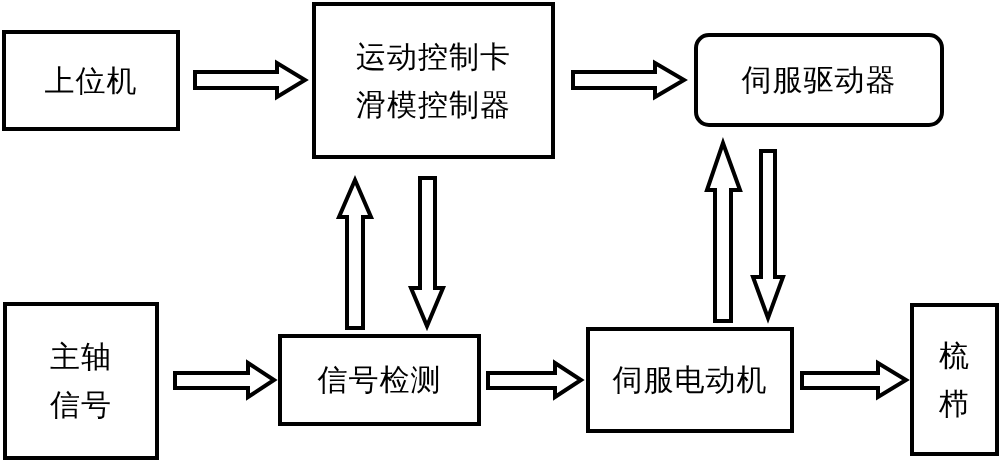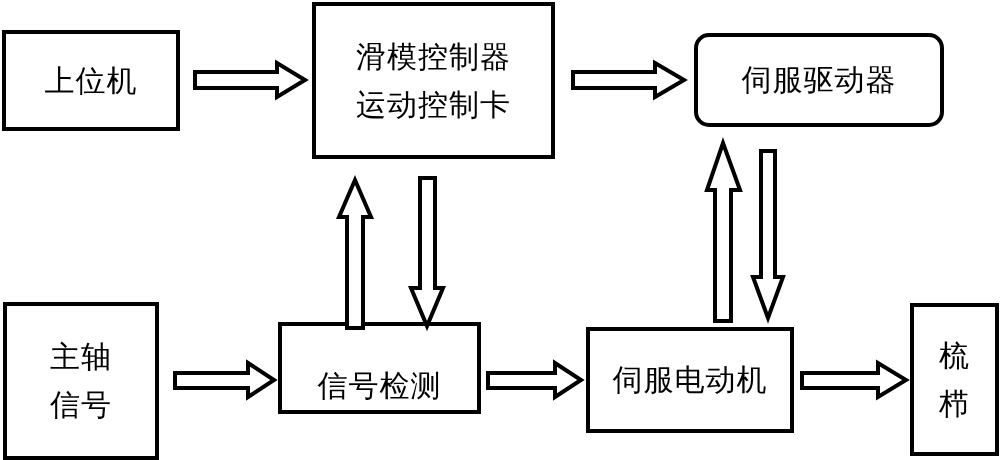--- a/index.html
+++ b/index.html
@@ -13,34 +13,34 @@
   .arrow { fill: #fff; stroke: #000; stroke-width: 4; stroke-linejoin: miter; }
 </style>
 </head>
 <body>
 
 <div class="box" style="left:2px;top:30px;width:178px;height:101px;">
   <span>上位机</span>
 </div>
 
 <div class="box" style="left:312px;top:2px;width:243px;height:157px;">
+  <span>运动控制卡</span>
   <span>滑模控制器</span>
-  <span>运动控制卡</span>
 </div>
 
 <div class="box" style="left:694px;top:33px;width:250px;height:94px;border-radius:15px;">
   <span>伺服驱动器</span>
 </div>
 
 <div class="box" style="left:3px;top:302px;width:156px;height:158px;">
   <span>主轴</span>
   <span>信号</span>
 </div>
 
-<div class="box" style="left:278px;top:322px;width:203px;height:92px;justify-content:flex-end;">
+<div class="box" style="left:278px;top:334px;width:203px;height:92px;">
   <span>信号检测</span>
 </div>
 
 <div class="box" style="left:586px;top:327px;width:208px;height:106px;">
   <span>伺服电动机</span>
 </div>
 
 <div class="box" style="left:910px;top:303px;width:89px;height:153px;">
   <span>梳</span>
   <span>栉</span>

